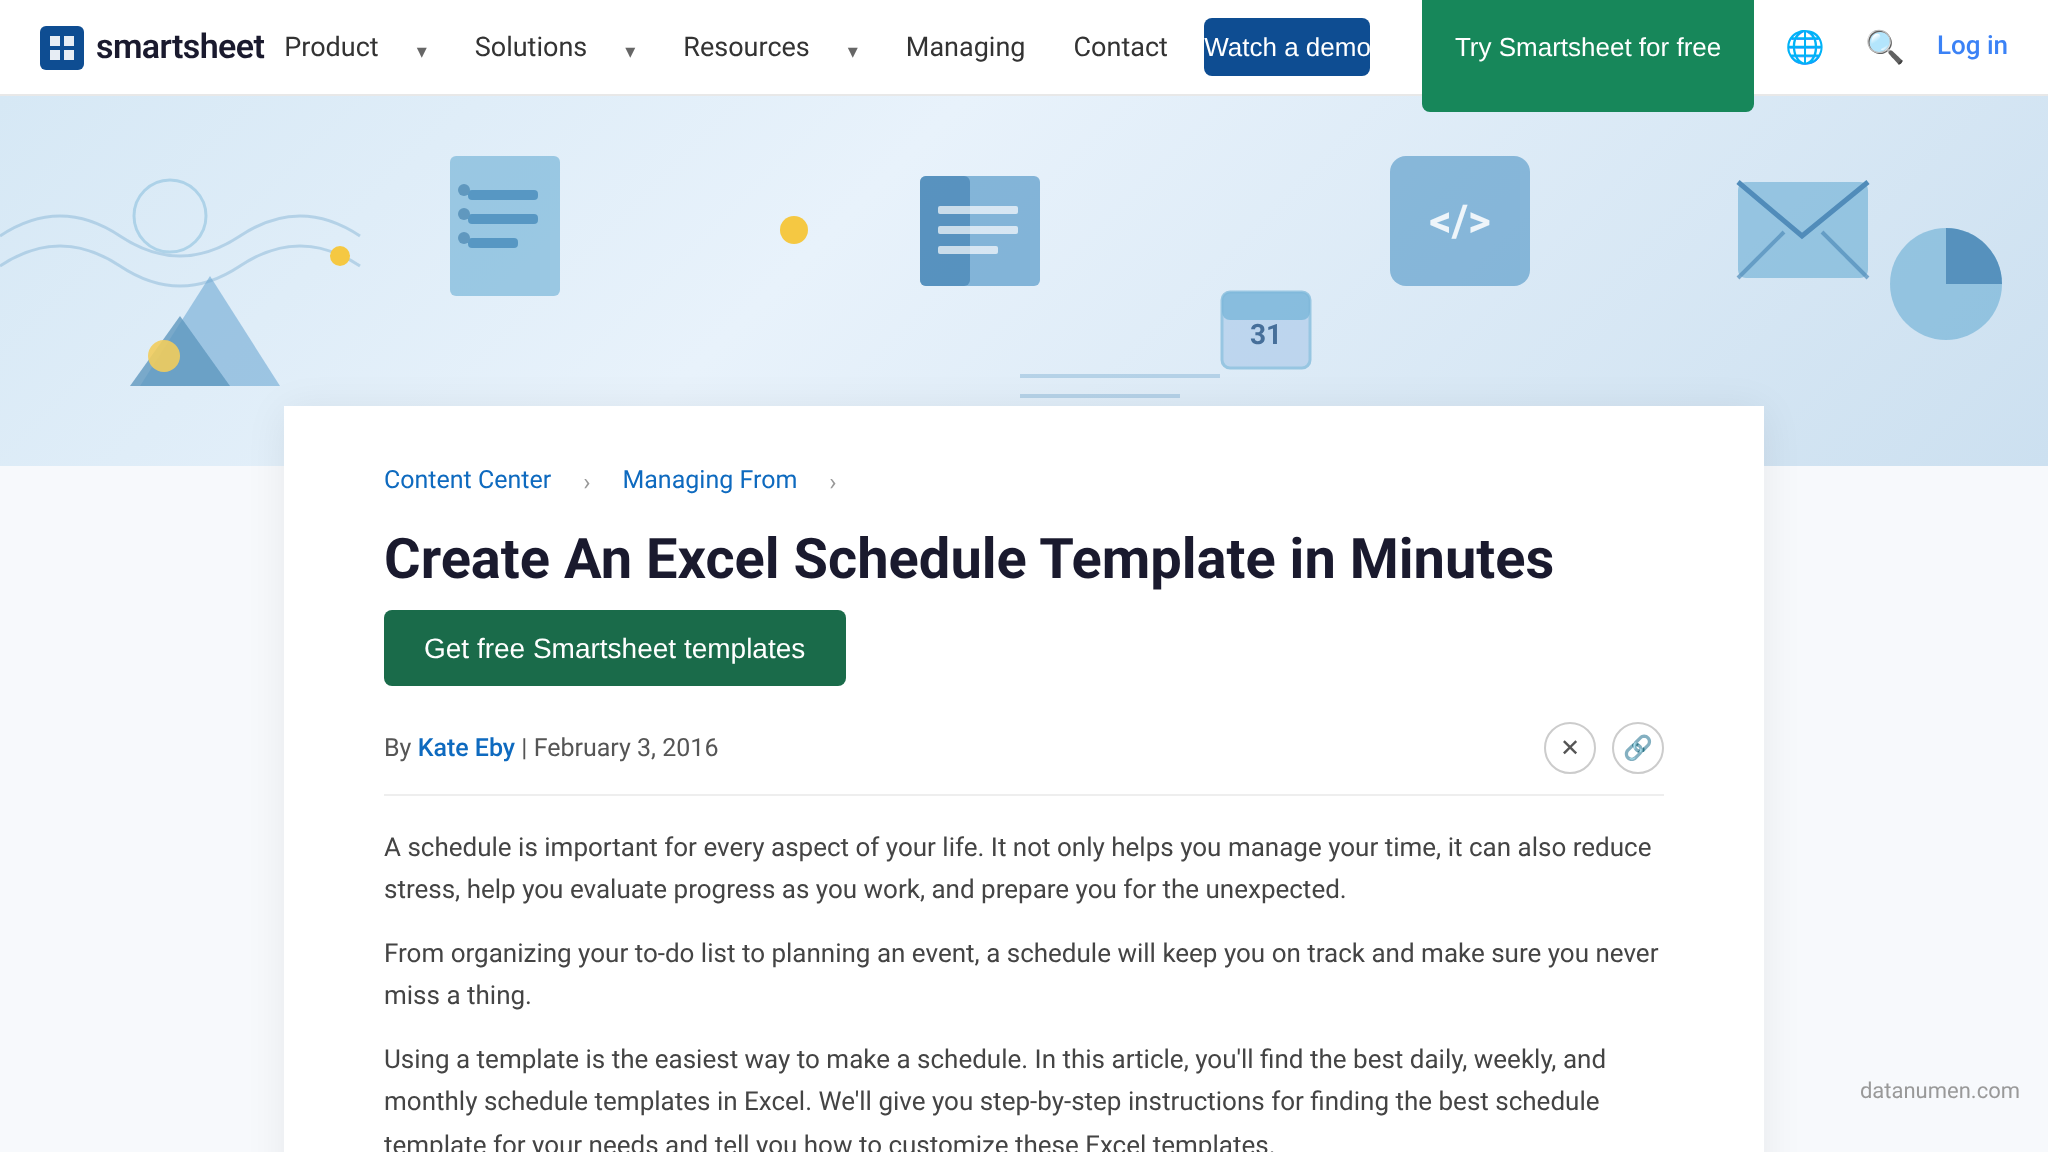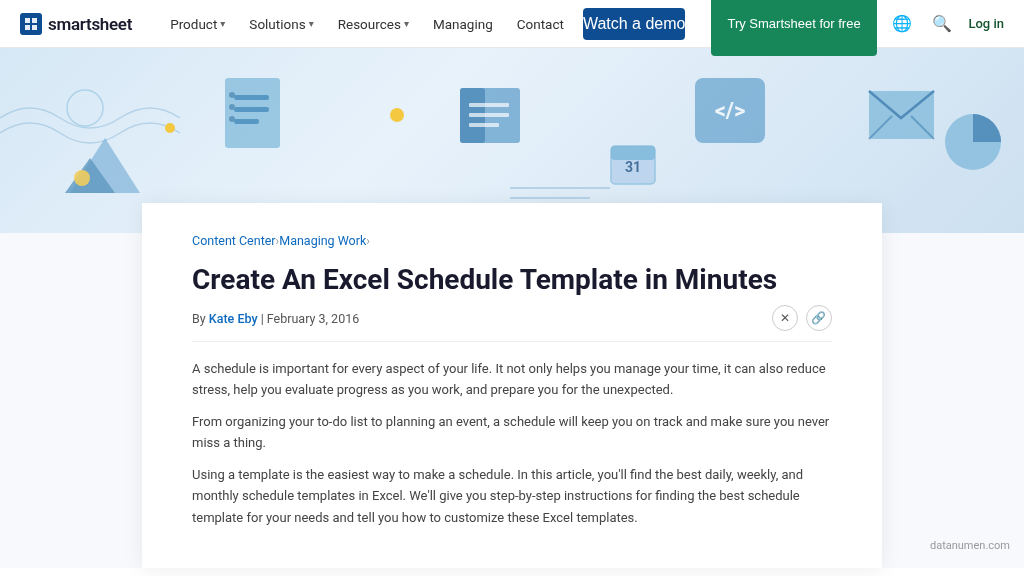--- a/index.html
+++ b/index.html
@@ -3,31 +3,31 @@
   <meta charset="utf-8">
   <style>
     * { margin: 0; padding: 0; box-sizing: border-box; }
     body { font-family: -apple-system, BlinkMacSystemFont, 'Segoe UI', Roboto, sans-serif; font-size: 14px; background: #fff; width: 1024px; height: 576px; overflow: hidden; }
 
     
     nav {
       display: flex; align-items: center; height: 48px; padding: 0 20px;
       background: #fff; border-bottom: 1px solid #e8e8e8; position: relative; z-index: 10;
     }
-    .logo { display: flex; align-items: center; gap: 6px; margin-right: 28px; }
+    .logo { display: flex; align-items: center; gap: 6px; }
     .logo-icon { width: 22px; height: 22px; background: #0e4d92; border-radius: 3px; display: flex; align-items: center; justify-content: center; color: #fff; font-size: 11px; font-weight: bold; }
     .logo-text { font-size: 17px; font-weight: 600; color: #1a1a2e; letter-spacing: -0.3px; }
     .nav-links { display: flex; align-items: center; gap: 4px; flex: 1; }
-    .nav-item { display: flex; align-items: center; gap: 3px; padding: 6px 10px; font-size: 13.5px; color: #333; cursor: pointer; font-weight: 400; }
+    .nav-item { display: flex; align-items: flex-end; gap: 19px; padding: 6px 10px; font-size: 13.5px; color: #333; cursor: pointer; font-weight: 400; }
     .nav-chevron { font-size: 10px; color: #666; }
     .nav-actions { display: flex; align-items: center; gap: 12px; }
-    .btn-demo { background: #0e4d92; color: #fff; border: none; padding: 7px 0; border-radius: 4px; font-size: 16px; cursor: pointer; font-weight: 500; }
+    .btn-demo { background: #0e4d92; color: #fff; border: none; padding: 7px 0; border-radius: 4px; font-size: 13px; cursor: pointer; font-weight: 500; }
     .btn-try { background: #17875a; color: #fff; border: none; padding: 25px 16px; border-radius: 4px; font-size: 13px; cursor: pointer; font-weight: 500; margin-left: 14px; }
     .nav-icon { font-size: 16px; color: #555; cursor: pointer; padding: 4px; }
-    .nav-login { font-size: 13px; color: #14532d; cursor: pointer; font-weight: 500; }
+    .nav-login { font-size: 13px; color: #3b82f6; cursor: pointer; font-weight: 500; }
 
     
     .hero {
       background: linear-gradient(135deg, #d6e8f5 0%, #e8f2fb 40%, #cce0f0 100%);
       height: 185px; position: relative; overflow: hidden;
       display: flex; align-items: center; justify-content: center;
     }
     .hero-icons { position: absolute; width: 100%; height: 100%; top: 0; left: 0; }
     
     .icon-mountain { position: absolute; left: 60px; bottom: 30px; }
@@ -43,21 +43,21 @@
     
     .content-wrapper {
       display: flex; justify-content: center; background: #f7f9fc;
       padding: 0; position: relative;
     }
     .content-card {
       background: #fff; width: 740px; padding: 30px 50px 30px 50px;
       margin-top: -30px; position: relative; z-index: 5;
       box-shadow: 0 2px 20px rgba(0,0,0,0.07);
     }
-    .breadcrumb { display: flex; align-items: center; gap: 0; margin-bottom: 14px; }
+    .breadcrumb { display: flex; align-items: center; gap: 16px; margin-bottom: 14px; }
     .breadcrumb-item { font-size: 12.5px; color: #0e6abf; cursor: pointer; }
     .breadcrumb-sep { font-size: 12px; color: #999; }
     .breadcrumb-current { font-size: 12.5px; color: #0e6abf; cursor: pointer; }
     .article-title { font-size: 28px; font-weight: 700; color: #1a1a2e; line-height: 1.25; margin-bottom: 8px; }
     .btn-cta { background: #1a6b4a; color: #fff; border: none; padding: 11px 20px; border-radius: 4px; font-size: 14px; cursor: pointer; font-weight: 500; margin-bottom: 18px; display: inline-block; }
     .author-row { display: flex; align-items: center; justify-content: space-between; margin-bottom: 16px; padding-bottom: 10px; border-bottom: 1px solid #eee; }
     .author-info { font-size: 12.5px; color: #555; }
     .author-name { color: #0e6abf; font-weight: 500; cursor: pointer; }
     .social-icons { display: flex; gap: 8px; align-items: center; }
     .social-icon { width: 26px; height: 26px; border-radius: 50%; border: 1px solid #ccc; display: flex; align-items: center; justify-content: center; font-size: 12px; color: #555; cursor: pointer; }
@@ -185,28 +185,29 @@
   </div>
 </div>
 
 <div class="content-wrapper">
   <div class="content-card">
 
     
     <div class="breadcrumb">
       <span class="breadcrumb-item">Content Center</span>
       <span class="breadcrumb-sep">›</span>
-      <span class="breadcrumb-item">Managing Work</span>
+      <span class="breadcrumb-item">Managing From</span>
       <span class="breadcrumb-sep">›</span>
     </div>
 
     
     <h1 class="article-title">Create An Excel Schedule Template in Minutes</h1>
 
     
+    <button class="btn-cta">Get free Smartsheet templates</button>
 
     
     <div class="author-row">
       <div class="author-info">
         <span>By </span><span class="author-name">Kate Eby</span><span> | February 3, 2016</span>
       </div>
       <div class="social-icons">
         <div class="social-icon">✕</div>
         <div class="social-icon">🔗</div>
       </div>

